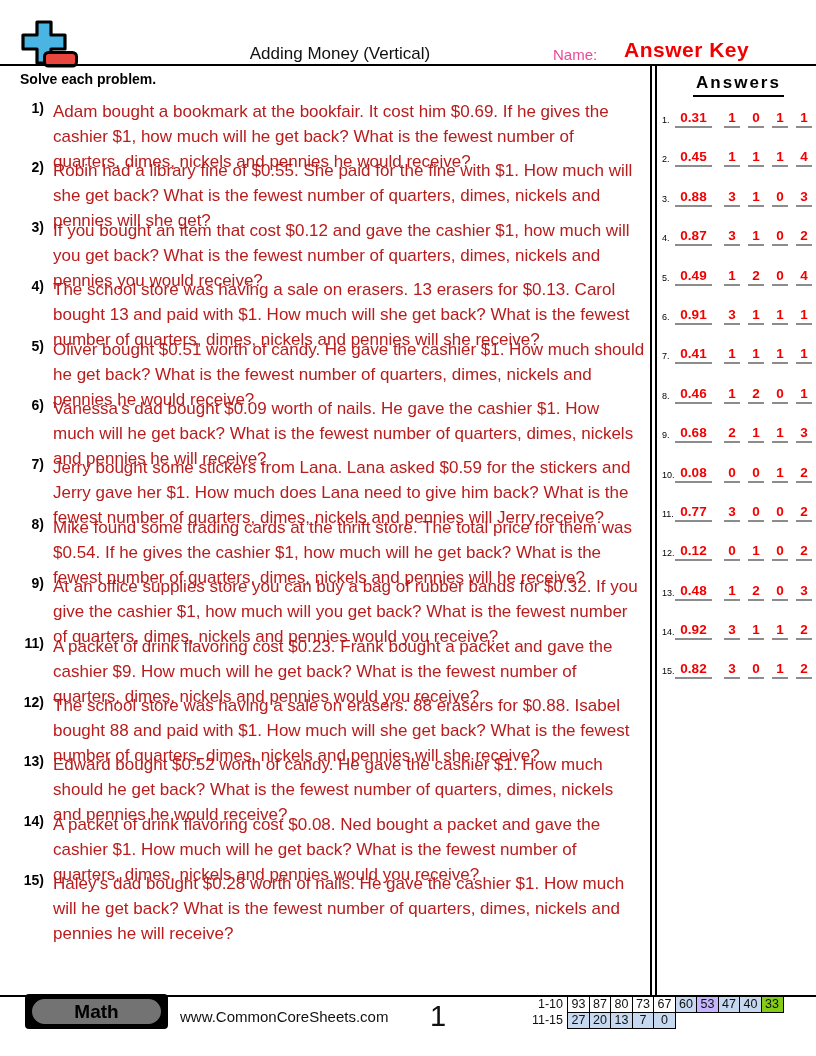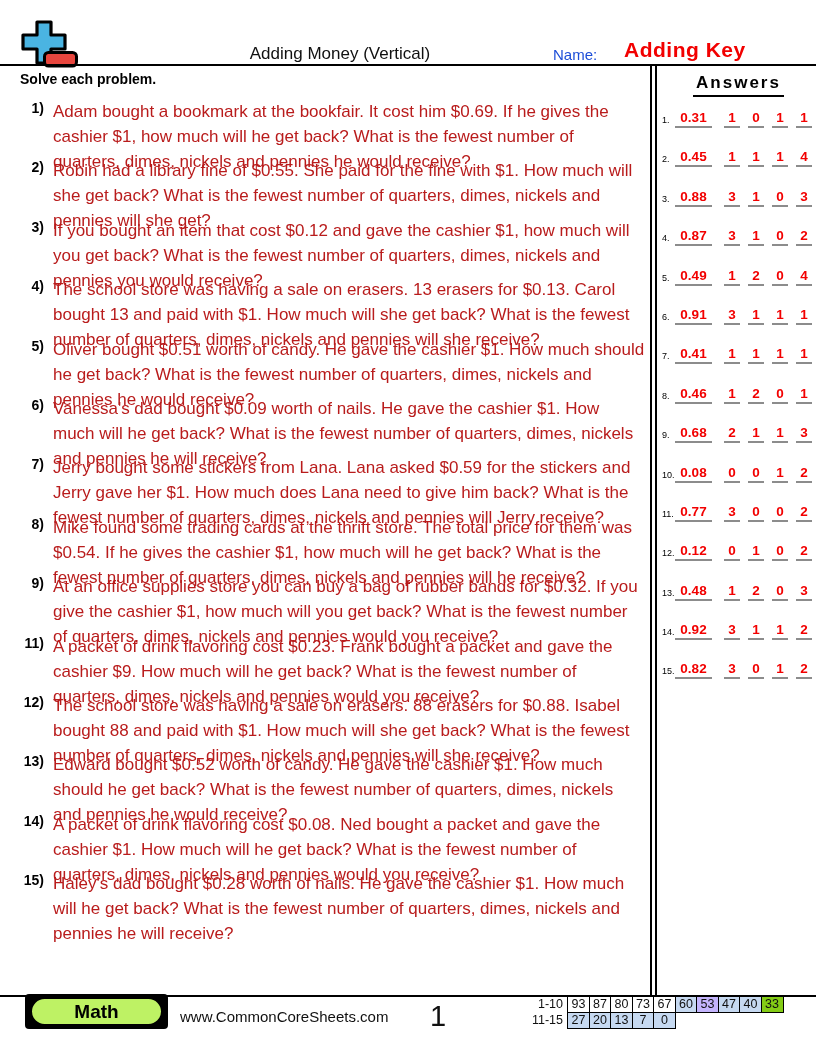--- a/index.html
+++ b/index.html
@@ -4,21 +4,21 @@
 <style>
   html,body{margin:0;padding:0;background:#fff;}
   body{width:816px;height:1056px;position:relative;overflow:hidden;
        font-family:"Liberation Sans", sans-serif;color:#000;}
   .page{position:absolute;inset:0;}
 
   
   .pm-icon{position:absolute;left:20px;top:19px;width:60px;height:52px;}
   .ws-title{position:absolute;left:150px;top:44px;width:380px;text-align:center;
             font-size:17px;color:#101010;}
-  .name-label{position:absolute;left:553px;top:46px;font-size:15px;color:#1d4ed8;}
+  .name-label{position:absolute;left:553px;top:46px;font-size:15px;color:#ec4899;}
   .answer-key{position:absolute;left:624px;top:38px;font-size:21px;font-weight:bold;
               color:#f20000;letter-spacing:.5px;}
   .header-rule{position:absolute;left:0;top:64px;width:816px;height:2px;background:#000;}
   .instructions{position:absolute;left:20px;top:71px;font-size:14px;font-weight:bold;}
 
   
   .sep{position:absolute;top:66px;width:2px;height:929px;background:#000;}
   .sep.a{left:650px;} .sep.b{left:655px;}
 
   
@@ -38,21 +38,21 @@
   .answer-row .idx{flex:none;width:13px;font-size:9px;color:#000;padding-bottom:3px;}
   .cell{border-bottom:2px solid #8c8c8c;text-align:center;color:#f20000;
         font-weight:bold;font-size:13.5px;padding-bottom:1px;}
   .cell.value{flex:none;width:37px;margin-right:4px;}
   .cell.coin{flex:none;width:16px;margin-left:8px;}
 
   
   .footer-rule{position:absolute;left:0;top:995px;width:816px;height:2px;background:#000;}
   .math-badge{position:absolute;left:25px;top:994px;width:143px;height:35px;
               background:#000;border-radius:4px;}
-  .math-badge .pill{position:absolute;left:5px;right:5px;top:3px;bottom:3px;background:#bef264;
+  .math-badge .pill{position:absolute;left:5px;right:5px;top:3px;bottom:3px;background:#737373;
               border:2px solid #000;border-radius:16px;display:flex;align-items:center;
               justify-content:center;font-weight:bold;font-size:19px;color:#000;}
   .website{position:absolute;left:180px;top:1008px;font-size:15px;color:#101010;}
   .page-number{position:absolute;left:430px;top:1000px;font-size:29px;color:#101010;}
   .score-table{position:absolute;left:520px;top:996px;}
   .score-row{display:flex;align-items:stretch;}
   .score-row + .score-row{margin-top:-1.5px;}
   .score-label{flex:none;width:43px;text-align:right;padding-right:4px;font-size:12.5px;
                line-height:17px;color:#101010;}
   .score-cell{flex:none;width:21px;border:1.5px solid #000;text-align:center;font-size:12.5px;
@@ -63,21 +63,21 @@
 <body>
 
 <div class="page">
 
   <svg class="pm-icon" viewBox="0 0 60 52">
     <path d="M17 3 H31 V16 H45 V30 H31 V44 H17 V30 H3 V16 H17 Z" fill="#4ab4e2" stroke="#000" stroke-width="3.2" stroke-linejoin="round"></path>
     <rect x="24.5" y="33.5" width="32" height="13.5" rx="4" fill="#e8463e" stroke="#000" stroke-width="3"></rect>
   </svg>
   <div class="ws-title">Adding Money (Vertical)</div>
   <div class="name-label">Name:</div>
-  <div class="answer-key">Adding Key</div>
+  <div class="answer-key">Answer Key</div>
   <div class="header-rule"></div>
   <div class="instructions">Solve each problem.</div>
 
   <div class="sep a"></div>
   <div class="sep b"></div>
 
   <div class="problems" id="problems">
       <div class="problem">
     <div class="num">1)</div>
     <div class="text">Adam bought a bookmark at the bookfair. It cost him $0.69. If he gives the cashier $1, how much will he get back? What is the fewest number of quarters, dimes, nickels and pennies he would receive?</div>

